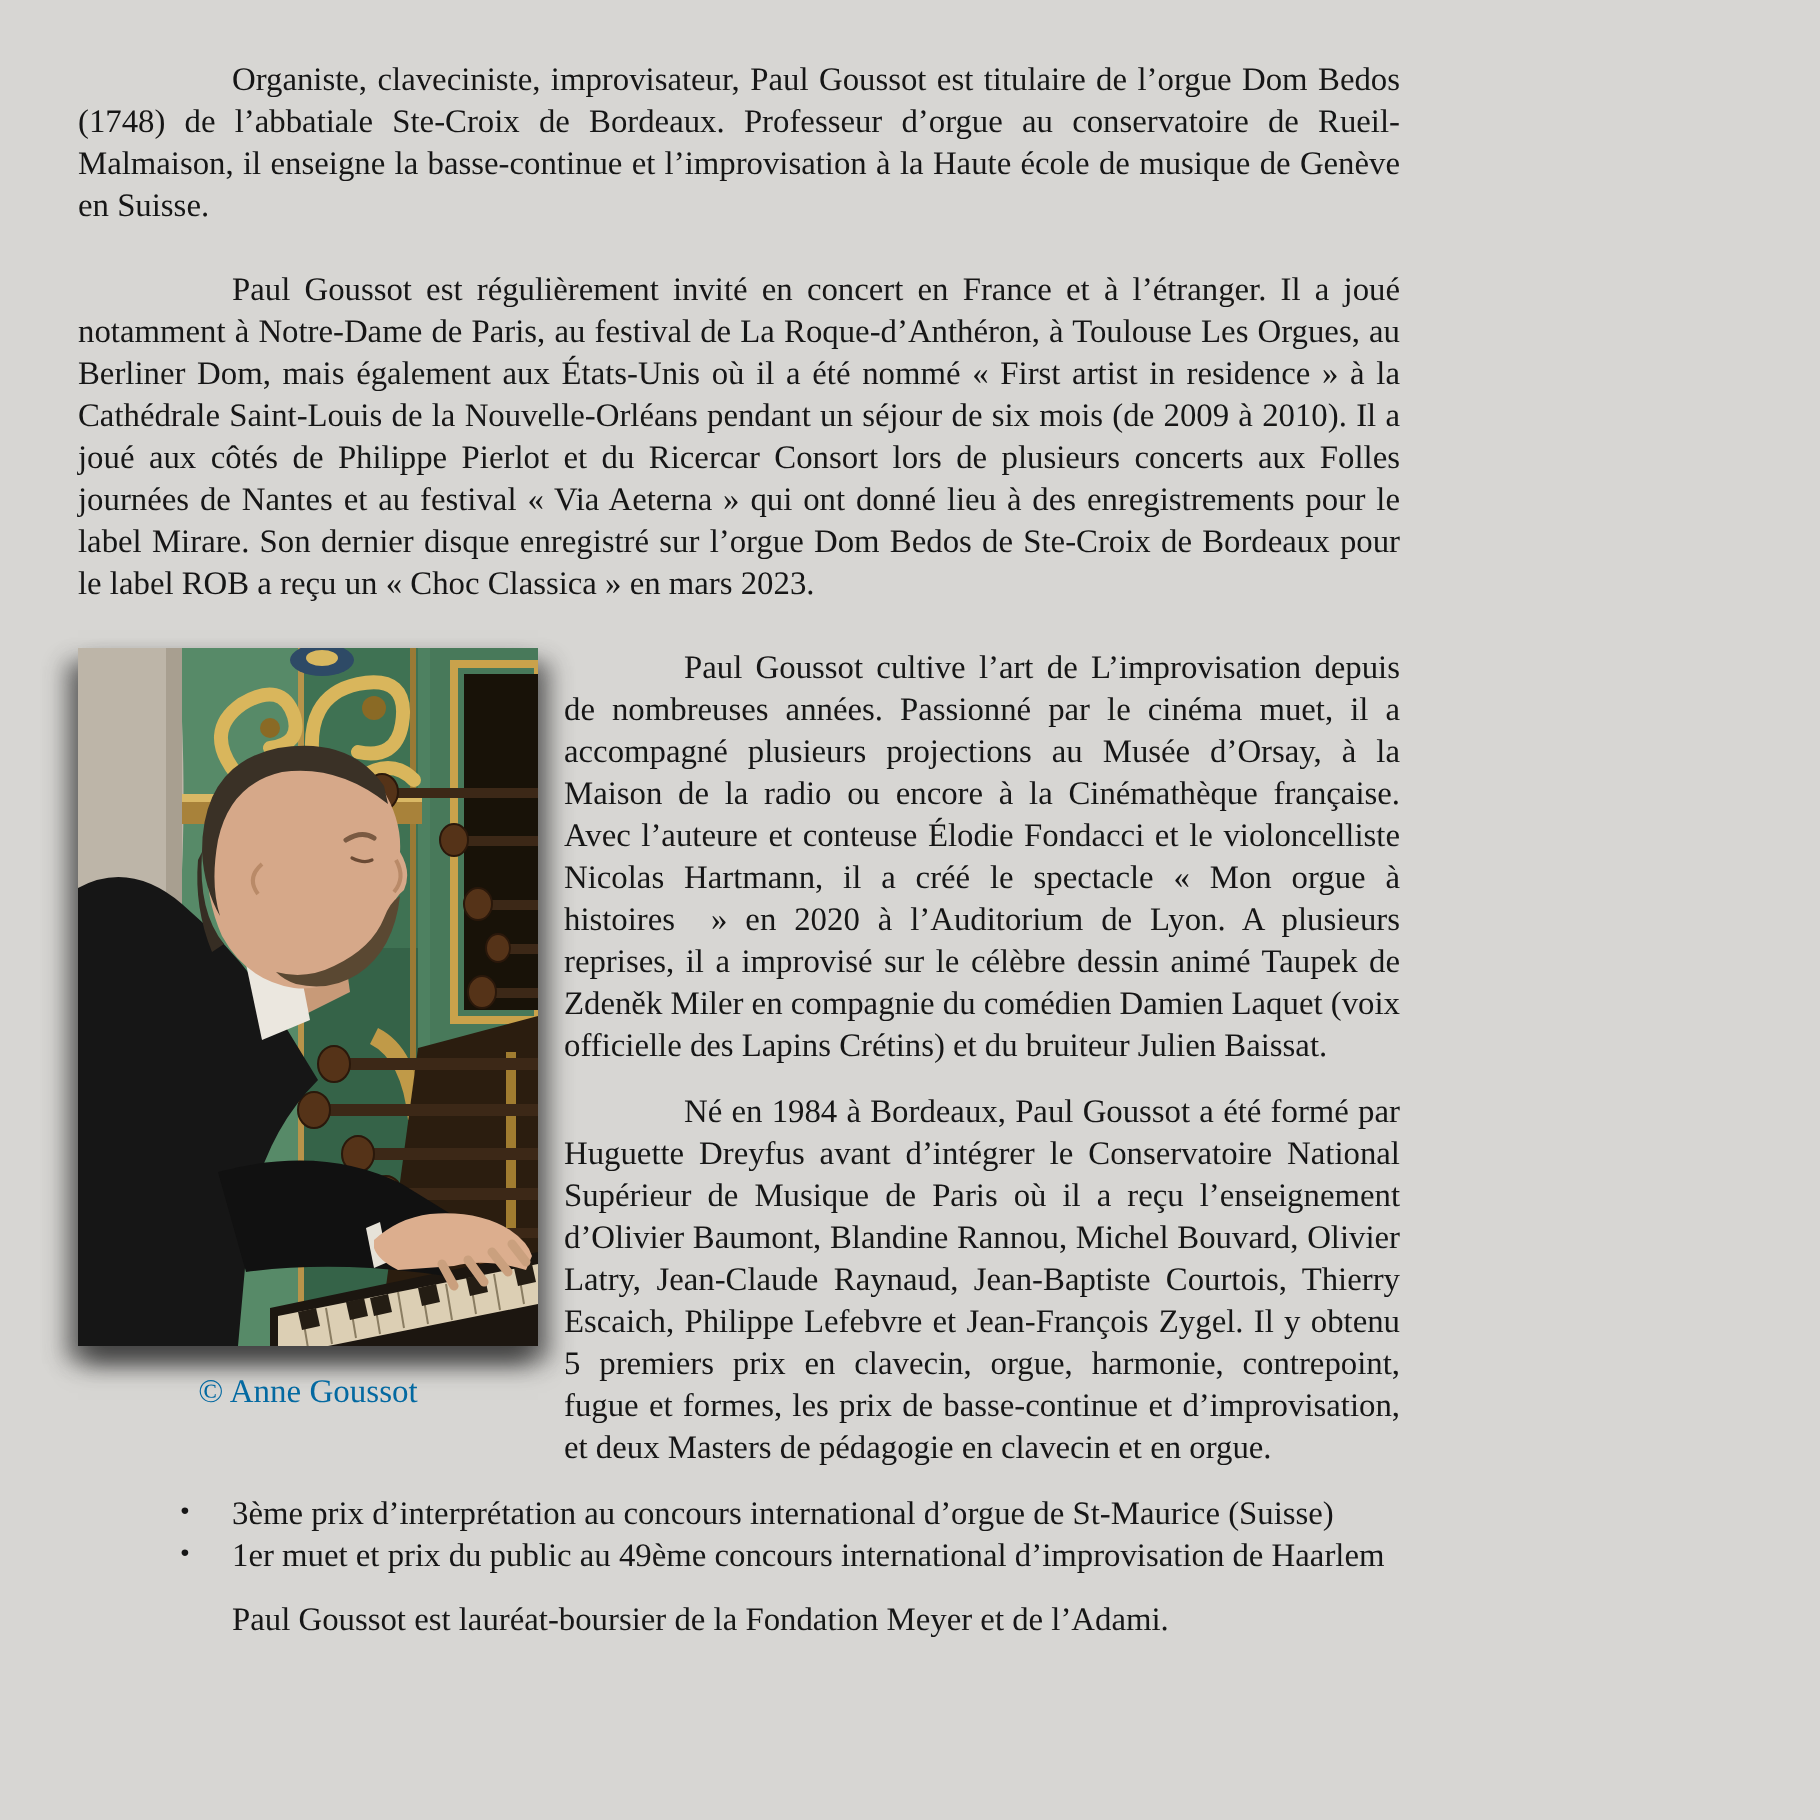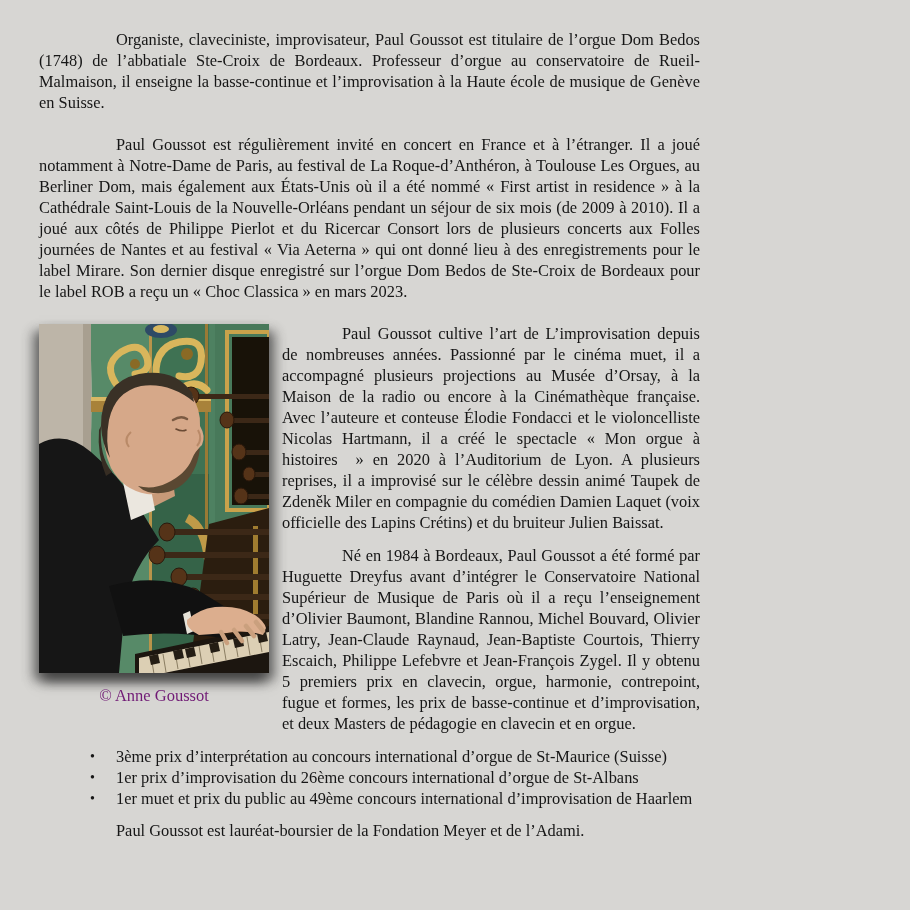--- a/index.html
+++ b/index.html
@@ -188,31 +188,30 @@
 
           <path d="M148,296 Q160,285 176,283 Q200,281 216,291 Q225,297 227,304 L224,311 Q204,305 188,309 L160,311 Q150,306 148,300 z" fill="#dcae8e"></path>
           <g stroke="#caa07e" stroke-width="4.5" stroke-linecap="round">
             <path d="M182,308 l6,11"></path>
             <path d="M195,306 l8,11"></path>
             <path d="M207,302 l8,10"></path>
             <path d="M217,298 l7,9"></path>
           </g>
         </svg>
       </div>
-      <figcaption style="color: #701a75; margin-top: 12px;">© Anne Goussot</figcaption>
+      <figcaption style="color: #0369a1; margin-top: 12px;">© Anne Goussot</figcaption>
     </figure>
 
     <div class="beside-photo">
       <p class="body-para">Paul Goussot cultive l’art de L’improvisation depuis de nombreuses années. Passionné par le cinéma muet, il a accompagné plusieurs projections au Musée d’Orsay, à la Maison de la radio ou encore à la Cinémathèque française. Avec l’auteure et conteuse Élodie Fondacci et le violoncelliste Nicolas Hartmann, il a créé le spectacle « Mon orgue à histoires&nbsp; » en 2020 à l’Auditorium de Lyon. A plusieurs reprises, il a improvisé sur le célèbre dessin animé Taupek de Zdeněk Miler en compagnie du comédien Damien Laquet (voix officielle des Lapins Crétins) et du bruiteur Julien Baissat.</p>
       <p class="body-para">Né en 1984 à Bordeaux, Paul Goussot a été formé par Huguette Dreyfus avant d’intégrer le Conservatoire National Supérieur de Musique de Paris où il a reçu l’enseignement d’Olivier Baumont, Blandine Rannou, Michel Bouvard, Olivier Latry, Jean-Claude Raynaud, Jean-Baptiste Courtois, Thierry Escaich, Philippe Lefebvre et Jean-François Zygel. Il y obtenu 5 premiers prix en clavecin, orgue, harmonie, contrepoint, fugue et formes, les prix de basse-continue et d’improvisation, et deux Masters de pédagogie en clavecin et en orgue.</p>
     </div>
 
 
     <ul class="awards">
       <li>3ème prix d’interprétation au concours international d’orgue de St-Maurice (Suisse)</li>
-      <li>1er prix d’improvisation du 26ème concours international d’orgue de St-Albans</li>
       <li>1er muet et prix du public au 49ème concours international d’improvisation de Haarlem</li>
     </ul>
 
     <p class="closing-para">Paul Goussot est lauréat-boursier de la Fondation Meyer et de l’Adami.</p>
 
   </div>
 </div>
 
 </body></html>

